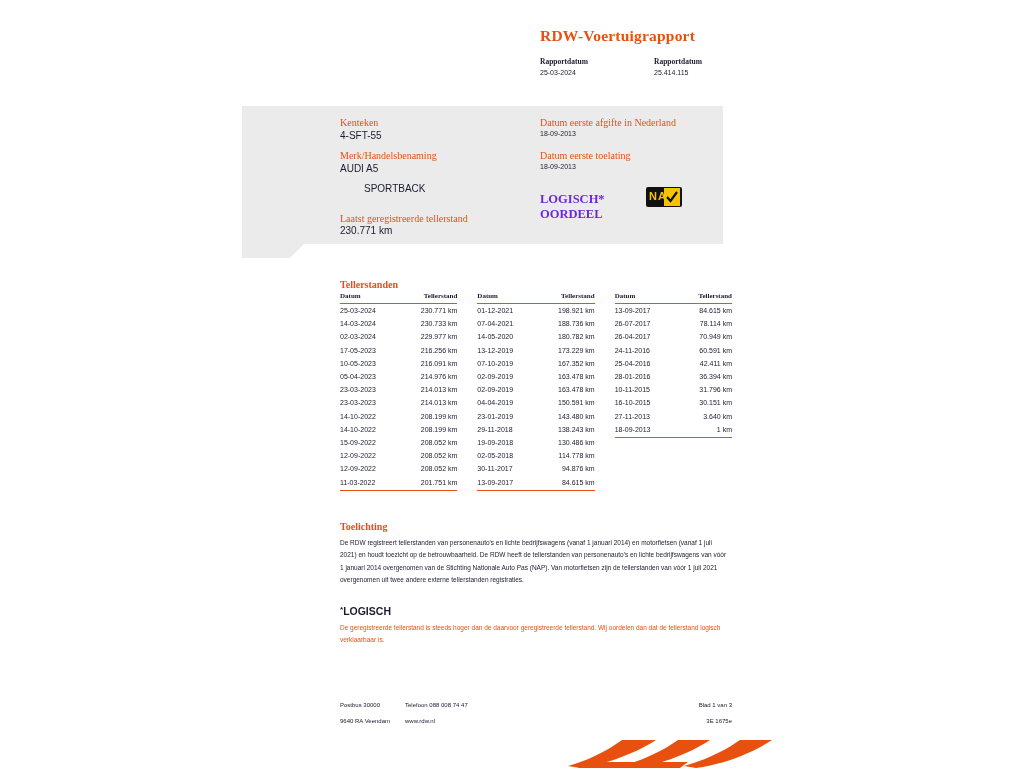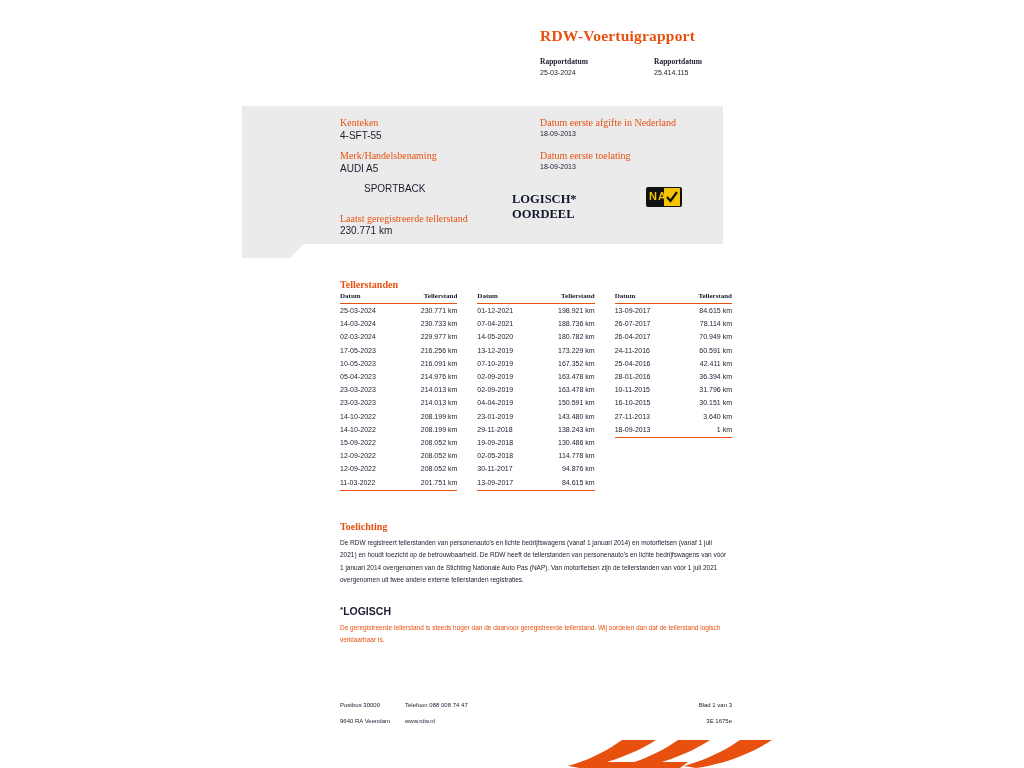--- a/index.html
+++ b/index.html
@@ -108,25 +108,25 @@
   .s-value {
     position: absolute;
     font-size: 10px;
     color: #1b1b2f;
   }
   .s-value.small {
     font-size: 7px;
   }
   .verdict {
     position: absolute;
-    left: 512px;
+    left: 540px;
     top: 192px;
     font-size: 12.5px;
     font-weight: bold;
-    color: #0f172a;
+    color: #6d28d9;
     line-height: 15px;
     font-family: "Liberation Serif", serif;
   }
   .nap-badge {
     position: absolute;
     left: 646px;
     top: 187px;
     width: 36px;
     height: 20px;
     background: #111;

